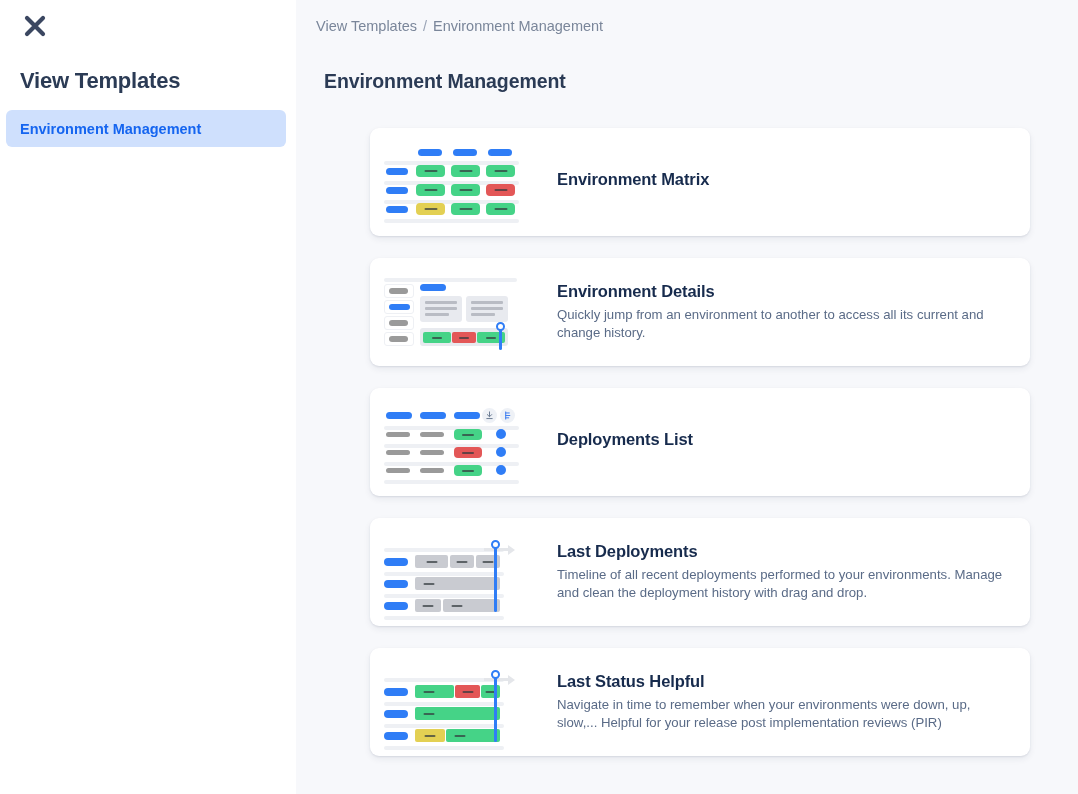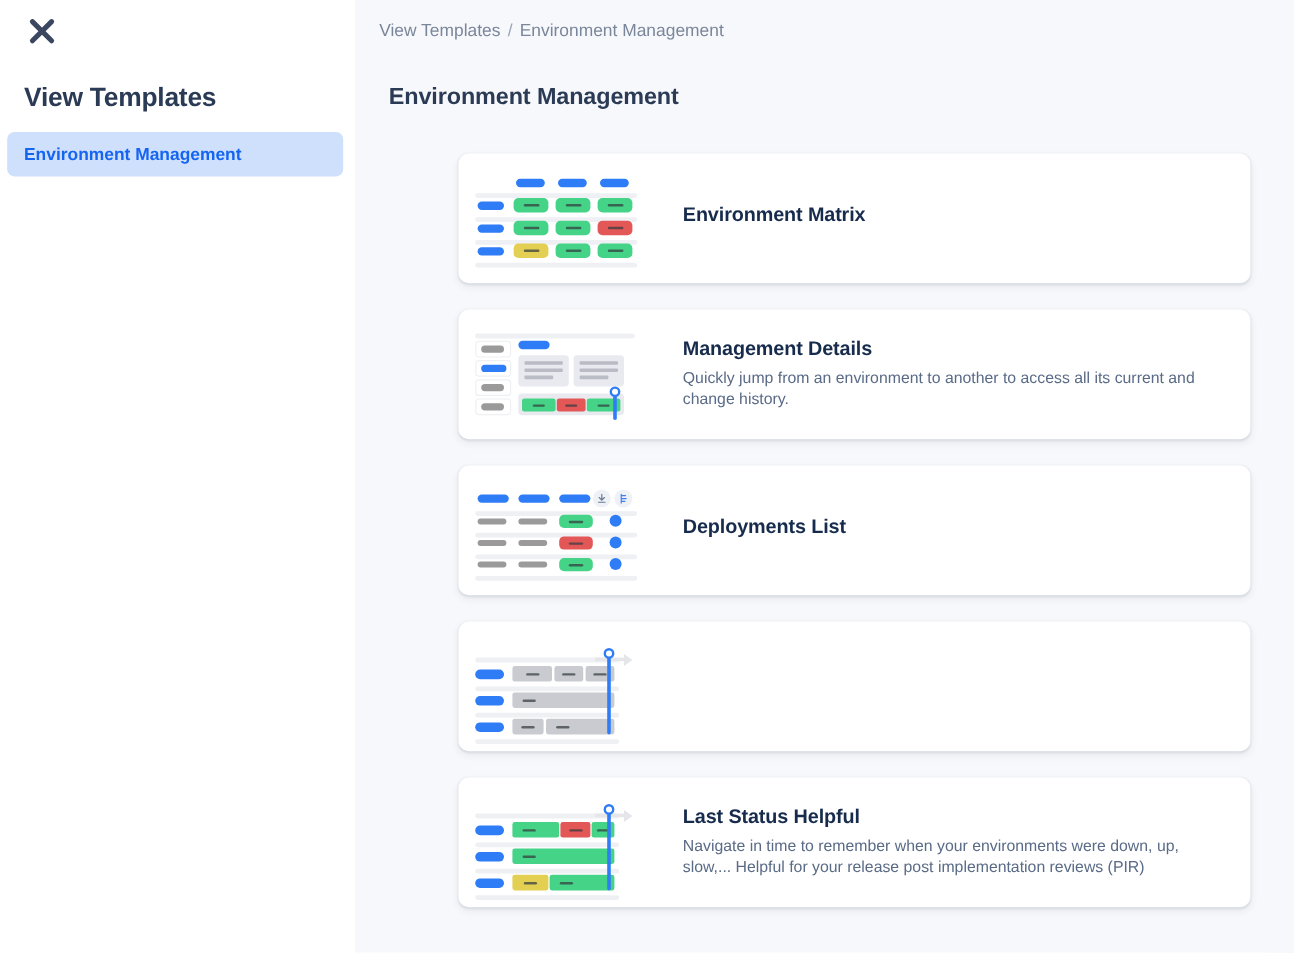--- a/index.html
+++ b/index.html
@@ -55,21 +55,21 @@
   }
   .crumb { cursor: pointer; }
   .crumb-sep { color: #9aa4b6; }
   .crumb-current { color: #7a869a; }
   .page-title {
     position: absolute; left: 28px; top: 70px;
     font-size: 19.5px; font-weight: bold; color: #2b3b55;
     letter-spacing: -0.1px;
   }
   .cards {
-    position: absolute; left: 86px; top: 128px;
+    position: absolute; left: 74px; top: 128px;
     width: 660px;
     display: flex; flex-direction: column; gap: 22px;
   }
   .card {
     background: #ffffff;
     border-radius: 9px;
     box-shadow: 0 1px 2px rgba(23,43,77,0.10), 0 3px 7px rgba(23,43,77,0.07);
     height: 108px;
     display: flex; align-items: center;
     padding: 0 16px 0 14px;
@@ -233,21 +233,21 @@
           <div class="pill red" style="left:68px;top:58px;width:24px;height:11px;border-radius:2px;">
             <span class="dash" style="width:10px;"></span>
             </div>
           <div class="pill green" style="left:93px;top:58px;width:28px;height:11px;border-radius:2px;">
             <span class="dash" style="width:10px;"></span>
             </div>
           <div class="tline" style="left:115px;top:52px;height:24px;"></div>
           <div class="tdot" style="left:112px;top:48px;"></div>
         </div>
         <div class="card-text">
-          <div class="card-title">Management Details</div>
+          <div class="card-title">Environment Details</div>
           <div class="card-desc">Quickly jump from an environment to another to access all its current and change history.</div>
         </div>
       </div>
 
       <div class="card">
         <div class="thumb">
 
           <div class="pill blue" style="left:2px;top:8px;width:26px;height:7px;"></div>
           <div class="pill blue" style="left:36px;top:8px;width:26px;height:7px;"></div>
           <div class="pill blue" style="left:70px;top:8px;width:26px;height:7px;"></div>
@@ -320,20 +320,24 @@
           <div class="pill lightgray" style="left:31px;top:65px;width:26px;height:13px;border-radius:2px;">
             <span class="dash" style="width:11px;"></span>
             </div>
           <div class="pill lightgray" style="left:59px;top:65px;width:57px;height:13px;border-radius:2px;">
             <span class="dash" style="left:14px;width:11px;"></span>
             </div>
           <div class="row-line" style="top:82px;width:120px;"></div>
           <div class="tline" style="left:110px;top:10px;height:68px;"></div>
           <div class="tdot" style="left:107px;top:6px;"></div>
         </div>
+        <div class="card-text">
+          <div class="card-title">Last Deployments</div>
+          <div class="card-desc">Timeline of all recent deployments performed to your environments. Manage and clean the deployment history with drag and drop.</div>
+        </div>
       </div>
 
       <div class="card">
         <div class="thumb">
           <div class="row-line" style="top:14px;width:120px;"></div>
           <div class="arrowline" style="left:100px;top:14px;width:26px;"></div>
           <div class="arrowhead" style="left:124px;top:11px;"></div>
 
           <div class="pill blue" style="left:0px;top:24px;width:24px;height:8px;"></div>
           <div class="pill green" style="left:31px;top:21px;width:39px;height:13px;border-radius:2px;">

